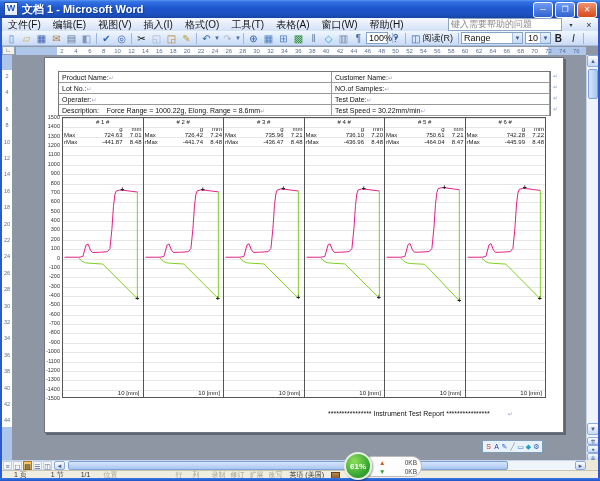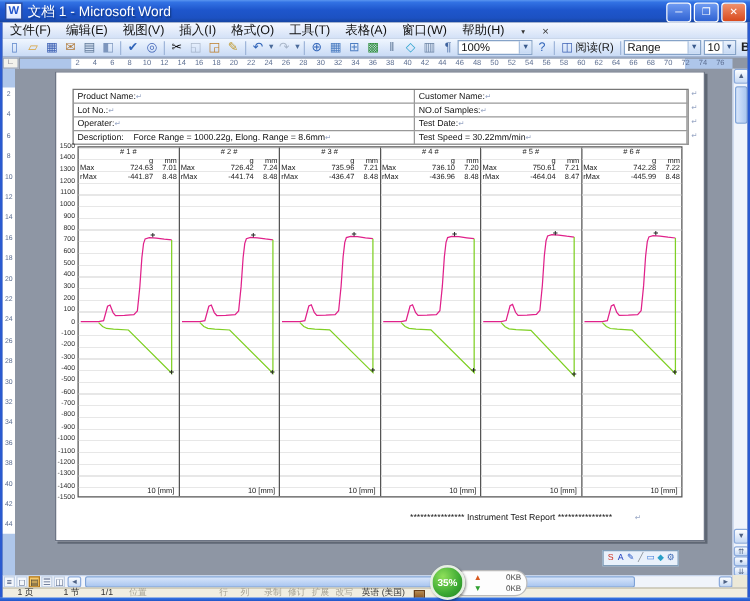--- a/index.html
+++ b/index.html
@@ -4,21 +4,21 @@
 <style>
   html,body{margin:0;padding:0;}
   body{width:600px;height:481px;overflow:hidden;font-family:"Liberation Sans",sans-serif;background:#8e96a4;}
   .screen{position:absolute;left:0;top:0;width:600px;height:481px;overflow:hidden;background:#8e96a4;}
   
   .titlebar{position:absolute;left:0;top:0;width:600px;height:18px;
     background:linear-gradient(180deg,#5a96f0 0%,#3272e4 10%,#1e56cc 45%,#1c51c2 80%,#16449f 100%);
     display:flex;align-items:center;color:#fff;}
   .title-icon{width:12px;height:12px;margin:0 4px 0 4px;background:linear-gradient(#fff,#dfe8ff);
     border:1px solid #2a4a9a;color:#2255cc;font-size:9px;font-weight:bold;line-height:11px;text-align:center;}
-  .title-text{font-size:11px;font-weight:normal;text-shadow:1px 1px 1px #123a8a;white-space:nowrap;}
+  .title-text{font-size:11px;font-weight:bold;text-shadow:1px 1px 1px #123a8a;white-space:nowrap;}
   .win-btns{position:absolute;right:3px;top:2px;display:flex;gap:2px;}
   .wbtn{width:18px;height:14px;border-radius:3px;border:1px solid #fff;
     background:linear-gradient(#6f9bf2,#2f62d2);color:#fff;font-size:8px;line-height:13px;text-align:center;}
   .wbtn.close{background:linear-gradient(#f0926e,#d8491c);}
   
   .menubar{position:absolute;left:2px;top:18px;width:596px;height:13px;
     background:linear-gradient(#f6f9ff,#d2e0f6);border-bottom:1px solid #b9cbe8;display:flex;align-items:center;font-size:10px;color:#111;}
   .menu-item{padding:0 6px;line-height:13px;white-space:nowrap;}
   .help-box{margin-left:auto;width:108px;height:11px;background:#fff;border:1px solid #8aa4c8;
     font-size:9px;color:#888;display:flex;align-items:center;padding:0 2px;white-space:nowrap;overflow:hidden;}
@@ -123,20 +123,21 @@
   <div class="menubar" id="menubar">
       <div class="menu-item">文件(F)</div>
       <div class="menu-item">编辑(E)</div>
       <div class="menu-item">视图(V)</div>
       <div class="menu-item">插入(I)</div>
       <div class="menu-item">格式(O)</div>
       <div class="menu-item">工具(T)</div>
       <div class="menu-item">表格(A)</div>
       <div class="menu-item">窗口(W)</div>
       <div class="menu-item">帮助(H)</div>
+      <div class="help-box">键入需要帮助的问题</div>
       <div class="menu-close" style="font-size: 6px;">▾</div>
       <div class="menu-close">×</div>
     </div>
 
   <div class="toolbar" id="toolbar">
       <div class="tbi" style="color: rgb(91, 131, 201);">▯</div>
       <div class="tbi" style="color: rgb(217, 163, 60);">▱</div>
       <div class="tbi" style="color: rgb(63, 98, 181);">▦</div>
       <div class="tbi" style="color: rgb(176, 122, 58);">✉</div>
       <div class="tbi" style="color: rgb(95, 120, 152);">▤</div>
@@ -156,21 +157,21 @@
       <div class="tb-dd">▼</div>
       <div class="tbsep"></div>
       <div class="tbi" style="color: rgb(47, 99, 184);">⊕</div>
       <div class="tbi" style="color: rgb(77, 126, 194);">▦</div>
       <div class="tbi" style="color: rgb(77, 126, 194);">⊞</div>
       <div class="tbi" style="color: rgb(47, 143, 60);">▩</div>
       <div class="tbi" style="color: rgb(95, 120, 152);">‖</div>
       <div class="tbi" style="color: rgb(47, 164, 207);">◇</div>
       <div class="tbi" style="color: rgb(110, 134, 166);">▥</div>
       <div class="tbi" style="color: rgb(64, 100, 159);">¶</div>
-      <div class="combo" style="width: 60px;">
+      <div class="combo" style="width: 22px;">
         <span>100%</span>
         <div class="dd">▼</div>
       </div>
       <div class="tbi" style="color: rgb(47, 99, 184);">?</div>
       <div class="tbsep"></div>
       <div class="readbtn">
         <span class="g">◫</span>
         <span>阅读(R)</span>
       </div>
       <div class="tbsep"></div>
@@ -497,15 +498,15 @@
   <div class="netbubble">
     <div class="netrow">
         <span class="uparr">▲</span>
         <span>0KB</span>
       </div>
     <div class="netrow">
         <span class="dnarr">▼</span>
         <span>0KB</span>
       </div>
   </div>
-  <div class="netball">35%</div>
+  <div class="netball">61%</div>
 
 </div>
 
 </body></html>

